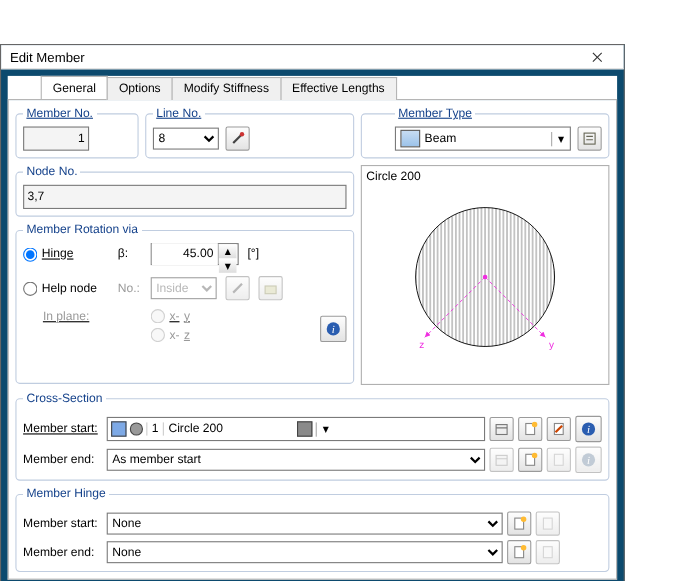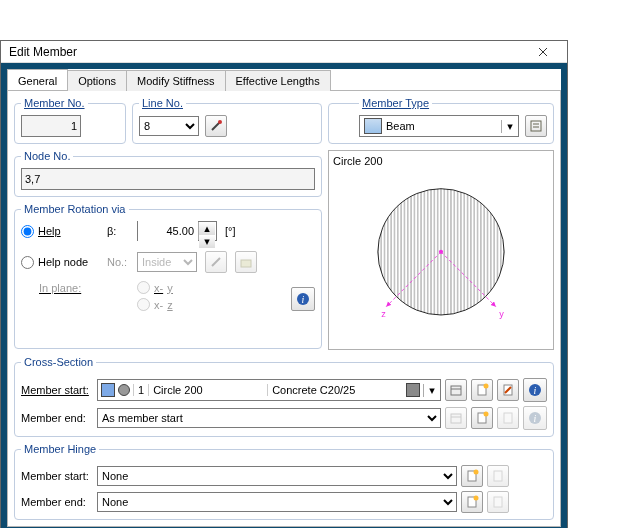--- a/index.html
+++ b/index.html
@@ -1,20 +1,20 @@
 <!DOCTYPE html>
 <html><head>
 <meta charset="utf-8">
 <style>
   html,body{margin:0;padding:0;font-family:"Segoe UI",Tahoma,sans-serif;font-size:11px;color:#000;background:#fff;}
   .window{width:568px;height:528px;border:1px solid #666;box-sizing:border-box;background:#0c4a6e;display:flex;flex-direction:column;margin-top:40px;}
   .titlebar{height:28px;background:#fff;border-bottom:1px solid #ddd;display:flex;align-items:center;padding:0 8px;}
   .titlebar .title{flex:1;font-size:12px;}
   .titlebar .close{width:32px;height:20px;display:flex;align-items:center;justify-content:center;cursor:default;}
-  .tabs{display:flex;margin:6px 6px 0 6px;border-bottom:1px solid #b5b5b5;background:#fff;}
+  .tabs{display:flex;margin:6px 6px 0 6px;border-bottom:1px solid #b5b5b5;background:#fff;padding-left:30px;}
   .tab{padding:4px 10px 3px 10px;border:1px solid #b5b5b5;border-bottom:none;margin-right:-1px;background:#f0f0f0;position:relative;top:1px;}
   .tab.active{background:#fff;top:0;padding-top:5px;}
   .panel{flex:1;border:1px solid #b5b5b5;border-top:none;margin:0 6px 6px 6px;background:#fff;padding:6px;box-sizing:border-box;position:relative;}
   .row{display:flex;gap:6px;}
   fieldset{border:1px solid #c0cde0;border-radius:4px;margin:0;padding:6px 6px 6px 6px;background:#fff;box-sizing:border-box;}
   legend{font-size:11px;color:#15428b;padding:0 3px;}
   .underlined{text-decoration:underline;text-decoration-style:solid;}
   input[type=text].field{height:18px;border:1px solid #7a7a7a;background:#fff;padding:0 3px;font-size:11px;box-sizing:border-box;}
   select.field{height:20px;border:1px solid #7a7a7a;background:#fff;font-size:11px;box-sizing:border-box;}
   .btn-icon{width:22px;height:22px;border:1px solid #9a9a9a;background:linear-gradient(#fdfdfd,#e3e3e3);display:inline-flex;align-items:center;justify-content:center;border-radius:2px;box-sizing:border-box;}
@@ -107,21 +107,21 @@
           <legend><span>Node No.</span></legend>
           <input type="text" readonly="" class="field" style="width: 100%; height: 22px; background: rgb(244, 244, 244);" value="3,7">
         </fieldset>
 
         <fieldset style="height:146px;position:relative;">
           <legend><span>Member Rotation via</span></legend>
 
           <div style="display:flex;align-items:center;gap:8px;">
             <label class="radio" style="width:78px;">
               <input type="radio" checked="" style="">
-                <span class="underlined">Help</span>
+                <span class="underlined">Hinge</span>
             </label>
             <span style="width:22px;">β:</span>
             <div class="spin">
               <input type="text" value="45.00" style="">
               <div class="spinbtns">
                   <div>▴</div>
                   <div>▾</div>
                 </div>
             </div>
             <span>[°]</span>
@@ -193,21 +193,20 @@
     <fieldset style="margin-top:6px;">
       <legend><span>Cross-Section</span></legend>
 
       <div class="cs-row">
         <span class="lbl"><span class="underlined">Member start:</span></span>
         <div style="display:flex;align-items:center;border:1px solid #7a7a7a;height:20px;flex:1;background:#fff;">
           <span class="swatch" style="margin:0 3px;background:#7da9e6;"></span>
           <span class="circle-swatch" style="margin-right:3px;"></span>
           <span style="padding:0 4px;border-left:1px solid #ccc;">1</span>
           <span style="padding:0 4px;border-left:1px solid #ccc;width:110px;">Circle 200</span>
-          <span style="padding:0 4px;border-left:1px solid #ccc;flex:1;">Concrete C20/25</span>
           <span class="swatch" style="margin:0 3px;background:#8a8a8a;"></span>
           <span style="width:16px;text-align:center;border-left:1px solid #aaa;">▾</span>
         </div>
         <div class="btn-icon">
             <svg width="14" height="14">
               <rect x="2" y="3" width="10" height="9" fill="#eee" stroke="#777"></rect>
               <line x1="2" y1="6" x2="12" y2="6" stroke="#777"></line>
             </svg>
           </div>
         <div class="btn-icon">

